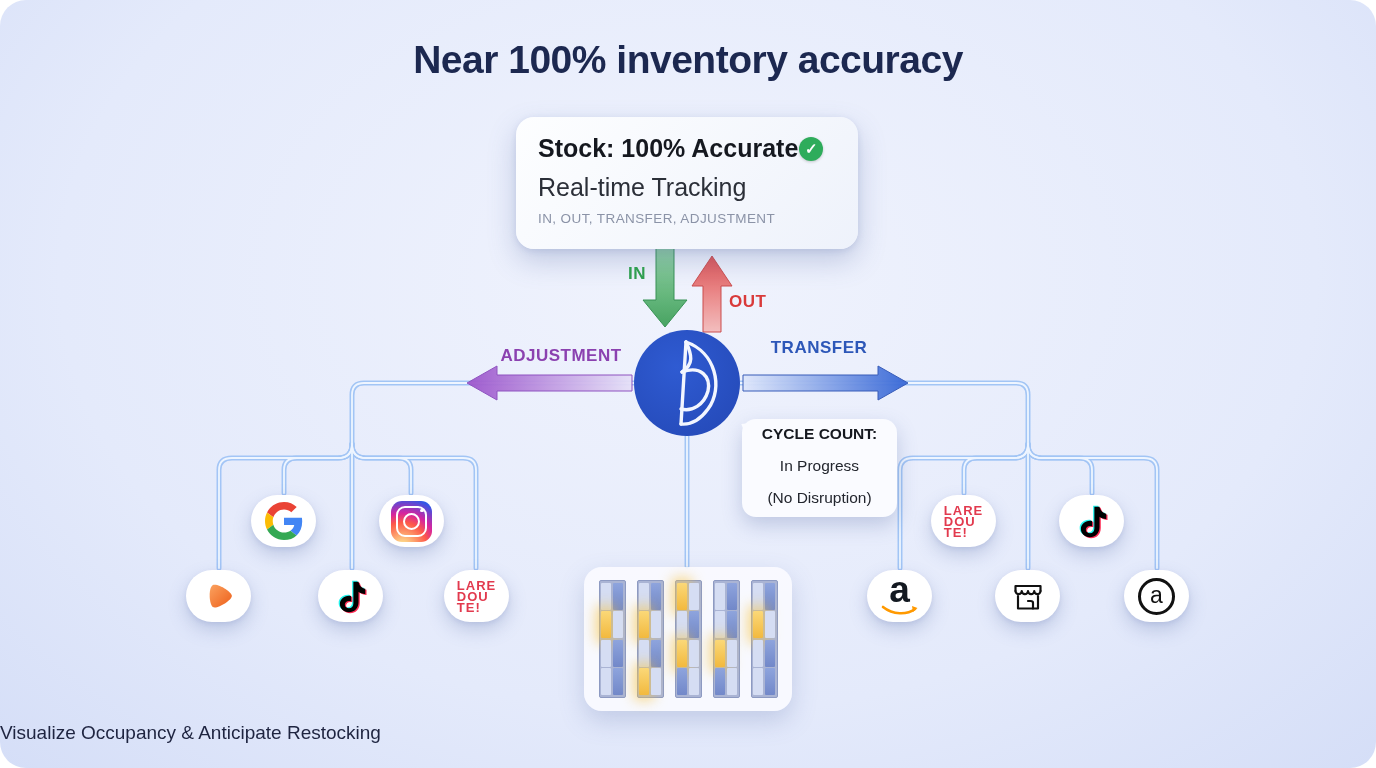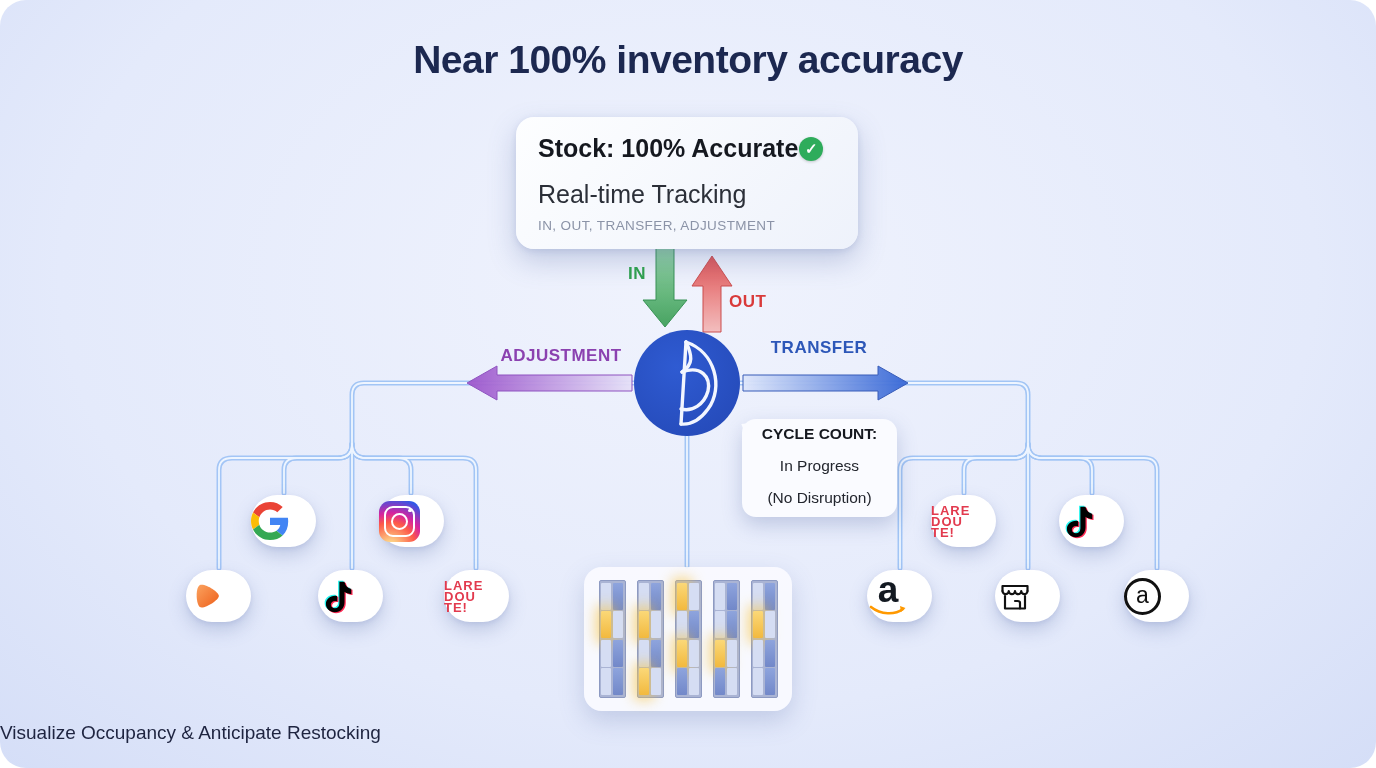--- a/index.html
+++ b/index.html
@@ -20,21 +20,21 @@
     background:linear-gradient(135deg,#fdfeff 0%, #eef2fb 100%);
     border-radius:18px; box-shadow:0 12px 28px rgba(80,100,160,.28), 0 2px 6px rgba(80,100,160,.15);
     padding:17px 22px 14px 22px;
   }
   .stock-line1 { font-size:25px; font-weight:700; color:#15181f; display:flex; align-items:center; gap:1px; }
   .check-badge {
     width:24px; height:24px; border-radius:50%; background:#2eac5b; color:#fff;
     display:inline-flex; align-items:center; justify-content:center; font-size:15px; font-weight:700;
     box-shadow:0 1px 3px rgba(0,0,0,.2); flex:0 0 auto;
   }
-  .stock-line2 { font-size:25px; font-weight:400; color:#2b2f38; margin-top:17px; }
+  .stock-line2 { font-size:25px; font-weight:400; color:#2b2f38; margin-top:10px; }
   .stock-line3 { font-size:13.5px; color:#8b93a7; letter-spacing:.4px; margin-top:9px; }
 
   
   .flow-label { position:absolute; font-size:17px; font-weight:700; letter-spacing:.5px; }
   .label-in  { left:606px; top:264px; width:40px; text-align:right; color:#2f9e50; }
   .label-out { left:729px; top:292px; color:#d93a3a; }
   .label-adjustment { left:481px; top:346px; width:160px; text-align:center; color:#8b41b0; }
   .label-transfer   { left:739px; top:338px; width:160px; text-align:center; color:#2d57b8; }
 
   
@@ -48,21 +48,21 @@
     border:14px solid transparent; border-right:18px solid #fafbff;
     transform:rotate(32deg); z-index:4;
   }
   .cycle-title { font-size:15.5px; font-weight:700; color:#15181f; position:relative; z-index:5;}
   .cycle-line  { font-size:15.5px; color:#23262e; margin-top:14px; position:relative; z-index:5;}
 
   
   .tile {
     position:absolute; width:65px; height:52px; border-radius:31px; background:#fff;
     box-shadow:0 8px 18px rgba(90,110,170,.28), 0 2px 4px rgba(90,110,170,.12);
-    display:flex; align-items:center; z-index:3;
+    display:flex; align-items:center; justify-content:center; z-index:3;
   }
   .insta-bg {
     width:41px; height:41px; border-radius:11px; position:relative;
     background:radial-gradient(circle at 28% 112%, #fdf497 0%, #fd5949 45%, #d6249f 62%, #285AEB 92%);
   }
   .insta-bg .cam { position:absolute; inset:5px; border:2.6px solid #fff; border-radius:9px; }
   .insta-bg .lens { position:absolute; left:12px; top:12px; width:17px; height:17px; border:2.6px solid #fff; border-radius:50%; }
   .insta-bg .dot { position:absolute; right:8px; top:8px; width:3.6px; height:3.6px; background:#fff; border-radius:50%; }
   .laredoute { color:#e23a4e; font-weight:700; font-size:13px; line-height:11px; letter-spacing:1px; text-align:left; }
   .amazon-wrap { display:flex; flex-direction:column; align-items:center; }

